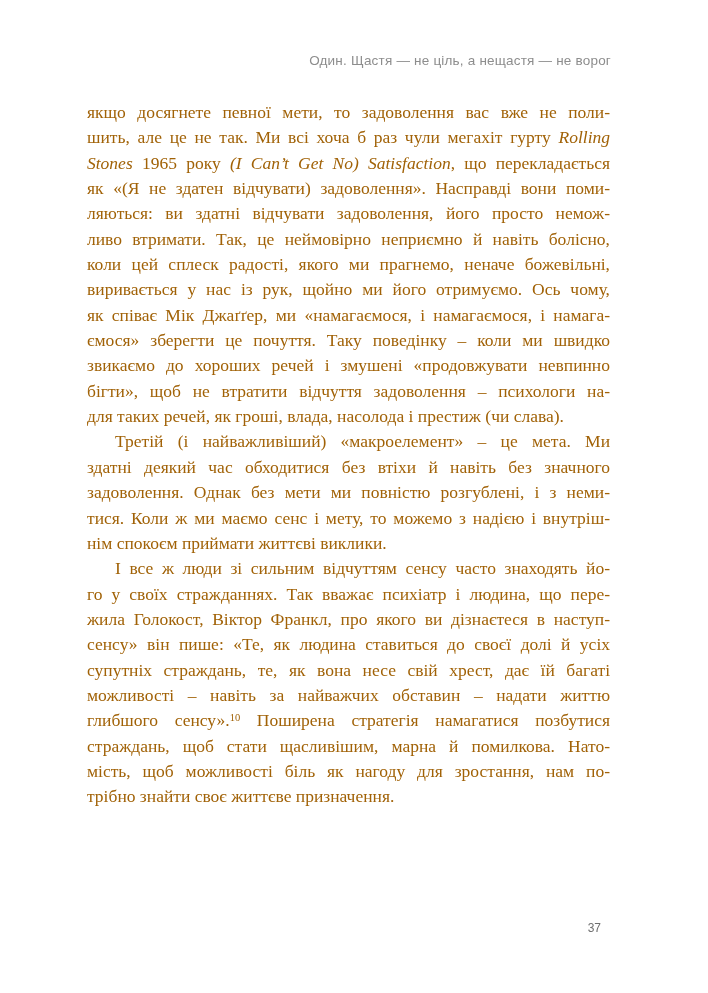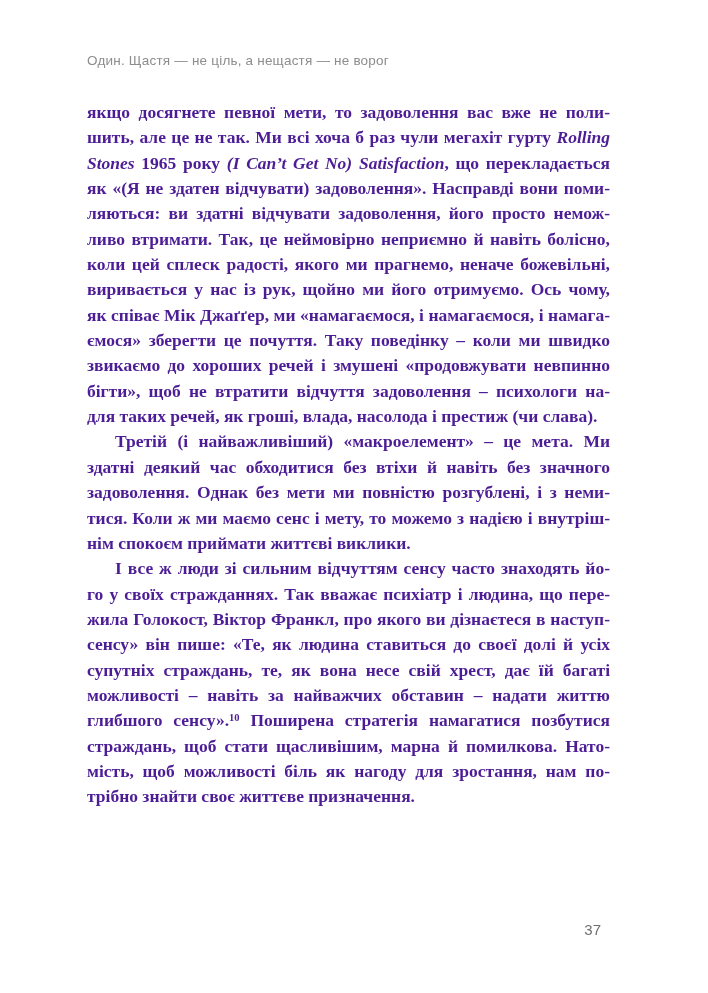--- a/index.html
+++ b/index.html
@@ -6,53 +6,52 @@
   body {
     width: 708px; height: 993px;
     background: #ffffff;
     position: relative;
     overflow: hidden;
     font-family: "Liberation Serif", "DejaVu Serif", serif;
   }
   .running-header {
     position: absolute;
     top: 53px; left: 87px; right: 97px;
-    text-align: left;
+    text-align: right;
     font-family: "Liberation Sans", "DejaVu Sans", sans-serif;
     font-size: 13.5px;
     color: #8d8d8d;
     letter-spacing: 0.2px;
   }
   .page-text {
     position: absolute;
     top: 100px; left: 87px; width: 523px;
     font-size: 17.5px;
     line-height: 25.35px;
-    color: #4c1d95;
-    font-weight: bold;
+    color: #a16207;
   }
   .line {
     text-align: justify;
     text-align-last: justify;
     white-space: normal;
   }
   .line.last { text-align-last: left; }
   .line.indent { text-indent: 28px; }
   .line em { font-style: italic; }
   .sup {
     font-size: 0.6em;
     vertical-align: 0.5em;
     line-height: 0;
   }
   .page-number {
     position: absolute;
     top: 921px; left: 87px; right: 107px;
     text-align: right;
     font-family: "Liberation Sans", "DejaVu Sans", sans-serif;
-    font-size: 15px;
+    font-size: 12px;
     color: #6f6f6f;
   }
 </style>
 </head>
 <body>
 
 <div>
   <div class="running-header">Один. Щастя — не ціль, а нещастя — не ворог</div>
 
   <div class="page-text">

